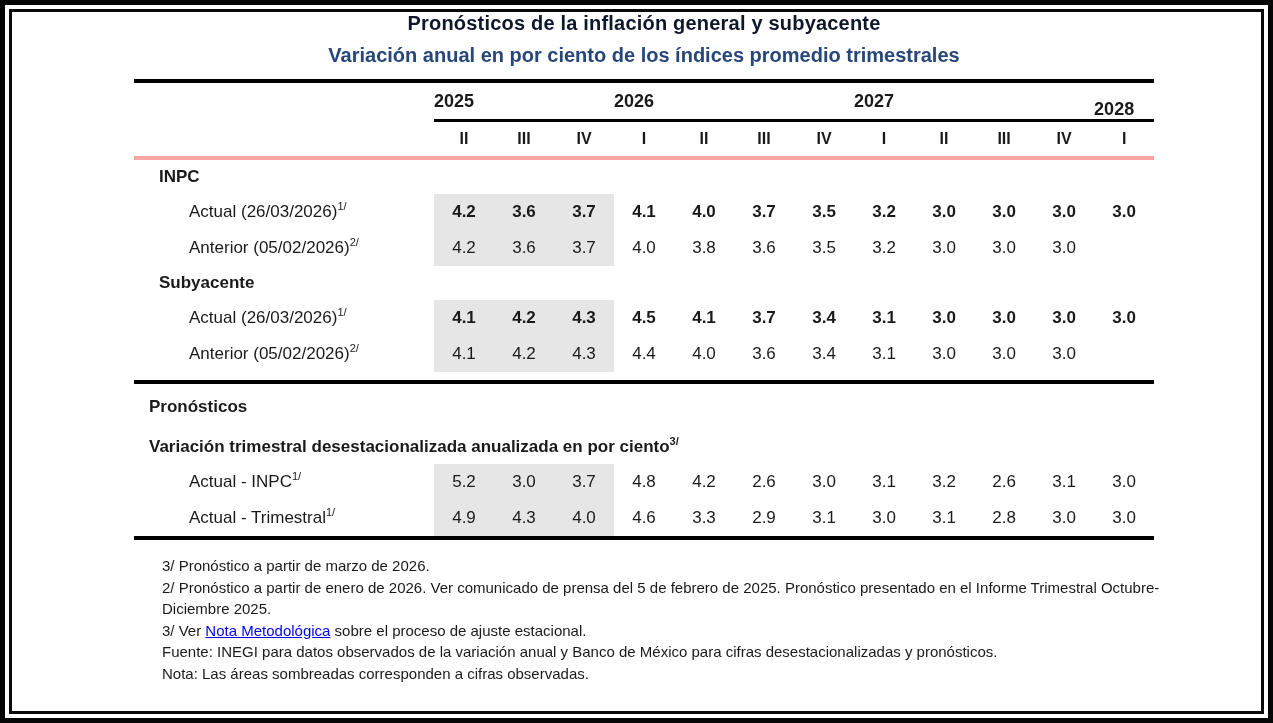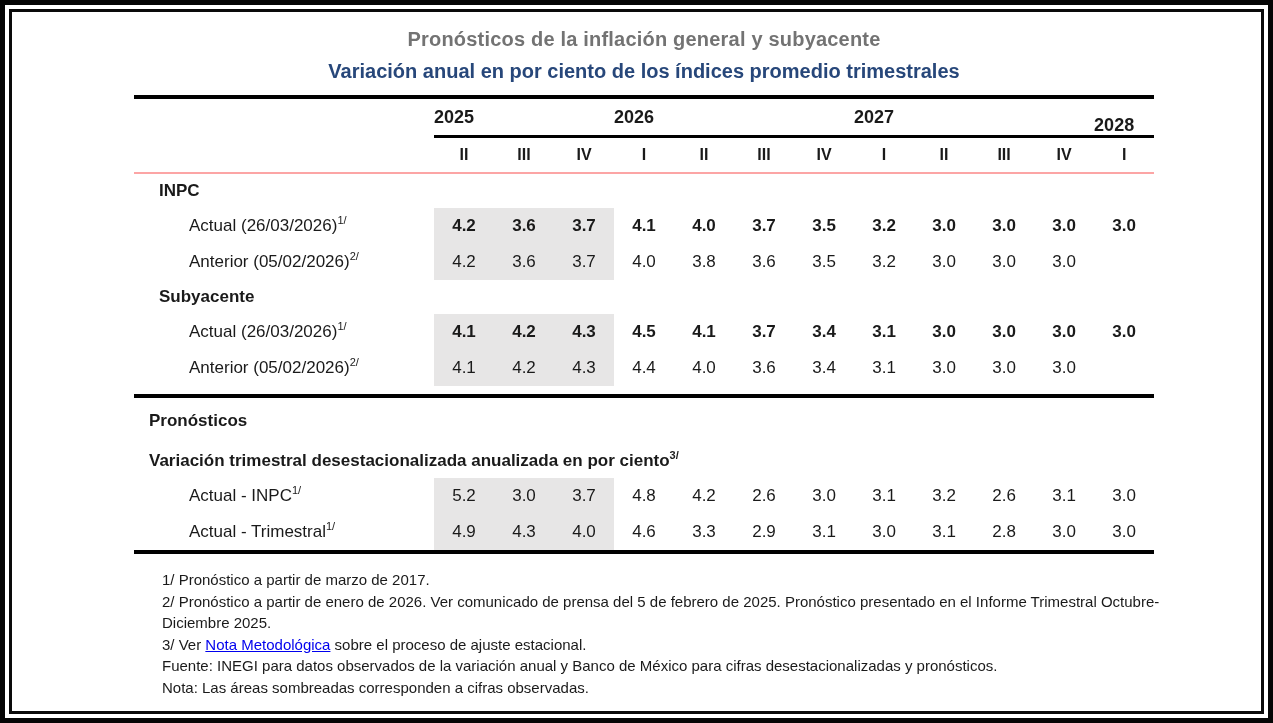--- a/index.html
+++ b/index.html
@@ -29,25 +29,24 @@
     border: 3px solid #0a0a0a;
     overflow: hidden;
     position: relative;
     background: #ffffff;
   }
   .content {
     width: 1020px;
     margin-left: 122px;
   }
   .page-title {
-    margin-top: 16px;
     text-align: center;
     font-size: 20px;
     font-weight: bold;
-    color: #737373;
+    color: #0f172a;
     letter-spacing: 0.2px;
   }
   .page-subtitle {
     margin-top: 9px;
     text-align: center;
     font-size: 20px;
     font-weight: bold;
     color: #27477a;
   }
   table.fc {
@@ -62,21 +61,21 @@
   td { padding: 0; vertical-align: middle; }
   tr.r-years td { border-top: 4px solid #000; height: 36px; }
   tr.r-years td.yr {
     border-bottom: 3px solid #000;
     font-weight: bold;
     text-align: left;
     font-size: 18px;
   }
   tr.r-years .y28 { position: relative; top: 8px; display: inline-block; }
   tr.r-quarters td {
-    border-bottom: 2px solid #fca5a5;
+    border-bottom: 4px solid #fca5a5;
     height: 34px;
     font-weight: bold;
     text-align: center;
     font-size: 16px;
   }
   tr.r-sec td { height: 34px; }
   td.sec-lbl { font-weight: bold; padding-left: 25px; }
   tr.r-data td { height: 36px; }
   td.lbl { padding-left: 55px; white-space: nowrap; }
   td.num { text-align: center; }
@@ -268,21 +267,21 @@
             <td class="num">2.8</td>
             <td class="num">3.0</td>
             <td class="num">3.0</td>
           </tr>
         </tbody>
           </table>
 
       </div>
 
       <div class="footnotes">
-        <div>1/ Pronóstico a partir de marzo de 2017.</div>
+        <div>3/ Pronóstico a partir de marzo de 2026.</div>
         <div>2/ Pronóstico a partir de enero de 2026. Ver comunicado de prensa del 5 de febrero de 2025. Pronóstico presentado en el Informe Trimestral Octubre-Diciembre 2025.</div>
         <div><span>3/ Ver </span><a href="#">Nota Metodológica</a><span> sobre el proceso de ajuste estacional.</span></div>
         <div>Fuente: INEGI para datos observados de la variación anual y Banco de México para cifras desestacionalizadas y pronósticos.</div>
         <div>Nota: Las áreas sombreadas corresponden a cifras observadas.</div>
       </div>
 
     </div>
   </div>
 </div>
 

